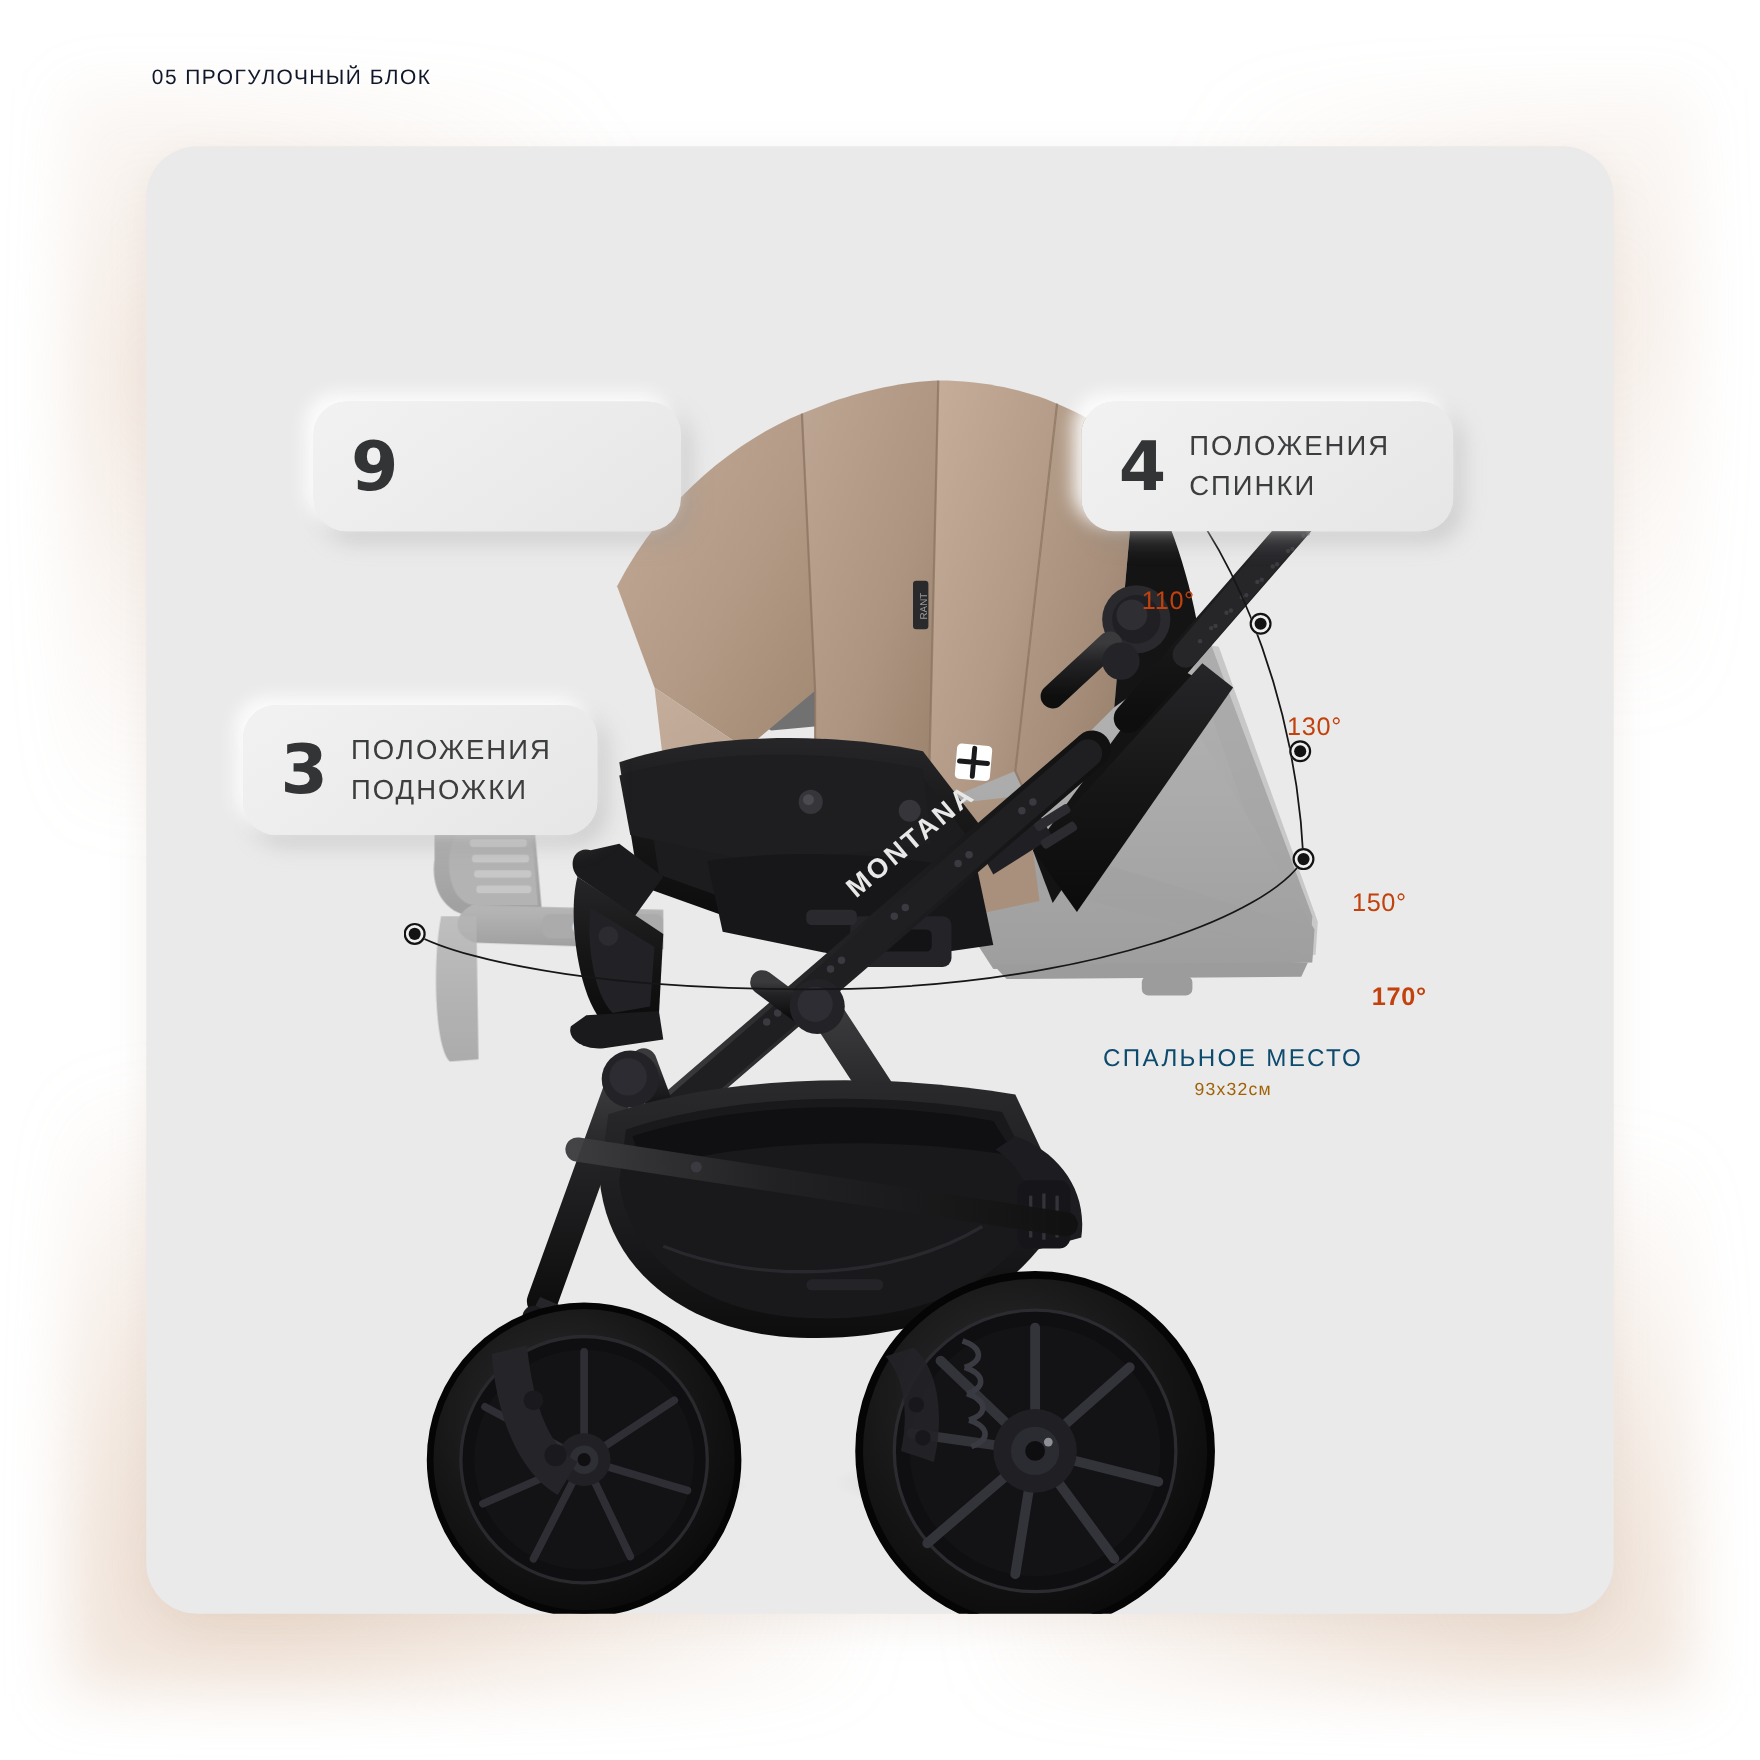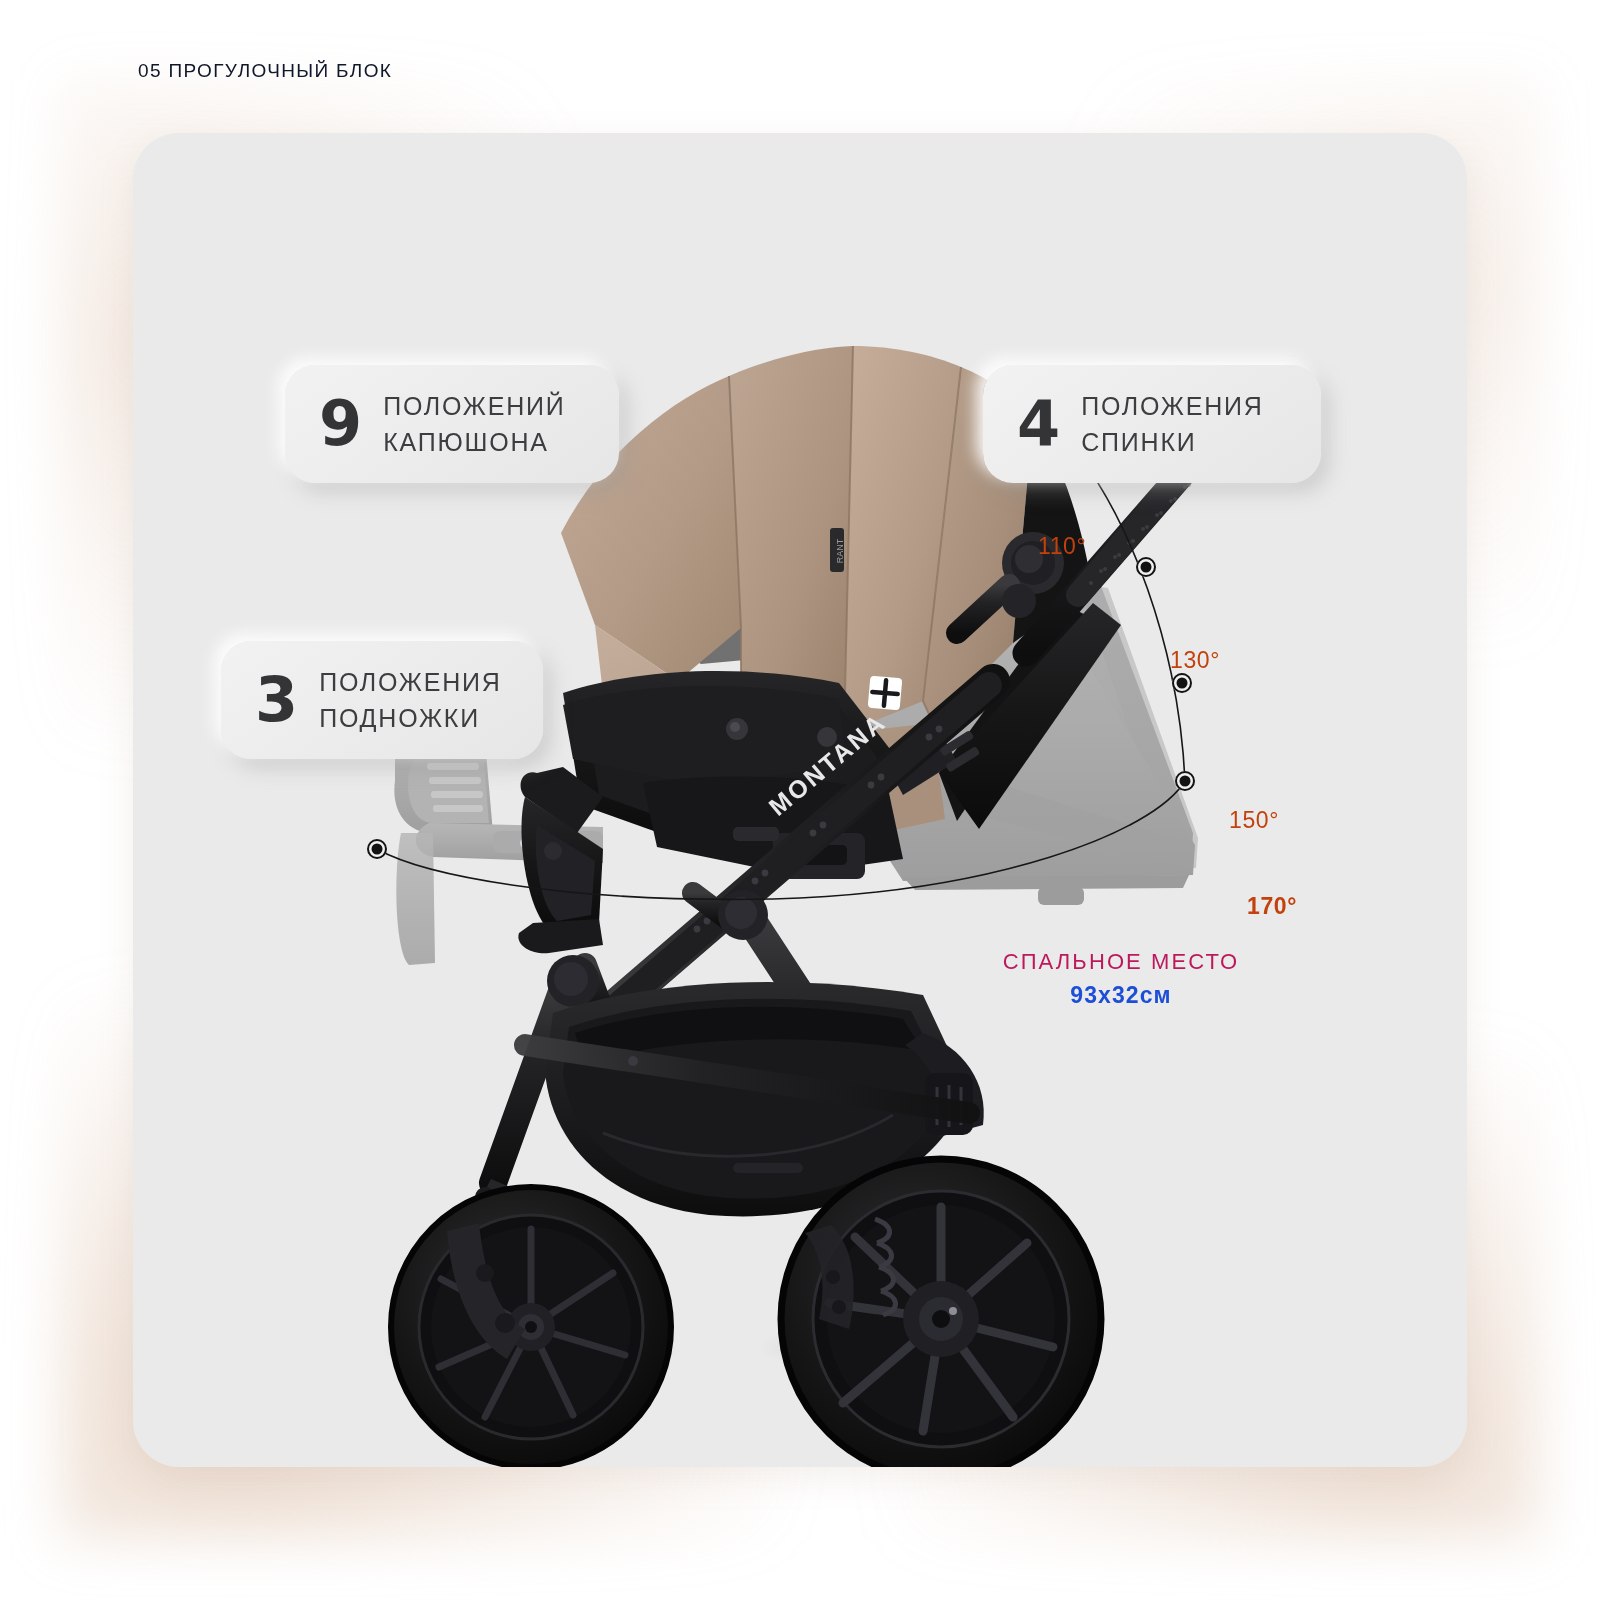--- a/index.html
+++ b/index.html
@@ -66,24 +66,24 @@
   #angle-110 { left:905px; top:400px; }
   #angle-130 { left:1037px; top:514px; }
   #angle-150 { left:1096px; top:628px;margin-top:46px; }
   #angle-170 { left:1114px; top:760px;font-weight:bold; }
 
   #sleep-info {
     position:absolute; left:838px; top:816px; width:300px;
     text-align:center;
   }
   #sleep-label {
-    font-size:22px; letter-spacing:2.1px; color:#be185d; white-space:nowrap;
+    font-size:22px; letter-spacing:2.1px; color:#0c4a6e; white-space:nowrap;
   }
   #sleep-value {
-    font-size:23px; letter-spacing:1.1px; color:#1d4ed8; font-weight:bold;
+    font-size:16px; letter-spacing:1.1px; color:#a16207; font-weight:normal;
     margin-top:7px; white-space:nowrap;
   }
 </style>
 </head>
 <body>
 
 <div id="warm-glow"></div>
 
 <div id="page-title">05 ПРОГУЛОЧНЫЙ БЛОК</div>
 
@@ -414,24 +414,20 @@
       <g>
         <circle cx="244" cy="716" r="10" fill="#f0f0f0"></circle>
         <circle cx="244" cy="716" r="9" fill="none" stroke="#131314" stroke-width="2"></circle>
         <circle cx="244" cy="716" r="5.5" fill="#131314"></circle>
       </g>
     </g>
   </svg>
 
   <div class="badge" id="badge-hood">
     <div class="badge-num">9</div>
-    <div class="badge-lines">
-      <div class="badge-line">ПОЛОЖЕНИЙ</div>
-      <div class="badge-line">КАПЮШОНА</div>
-    </div>
   </div>
 
   <div class="badge" id="badge-backrest">
     <div class="badge-num">4</div>
     <div class="badge-lines">
       <div class="badge-line">ПОЛОЖЕНИЯ</div>
       <div class="badge-line">СПИНКИ</div>
     </div>
   </div>
 

